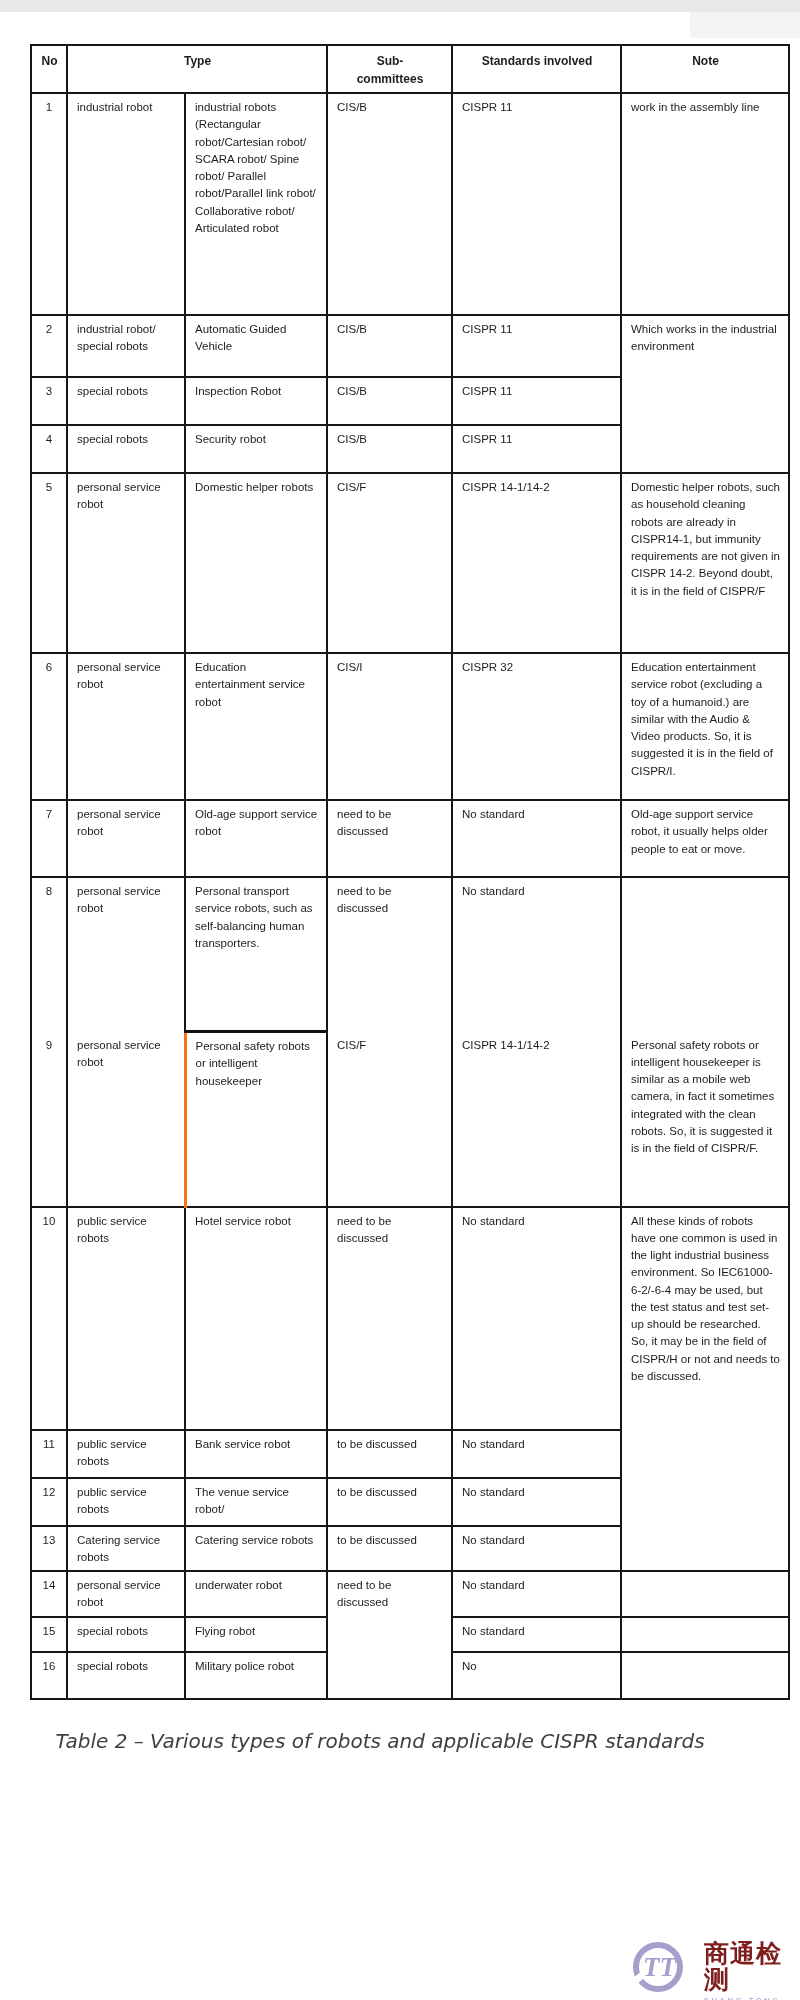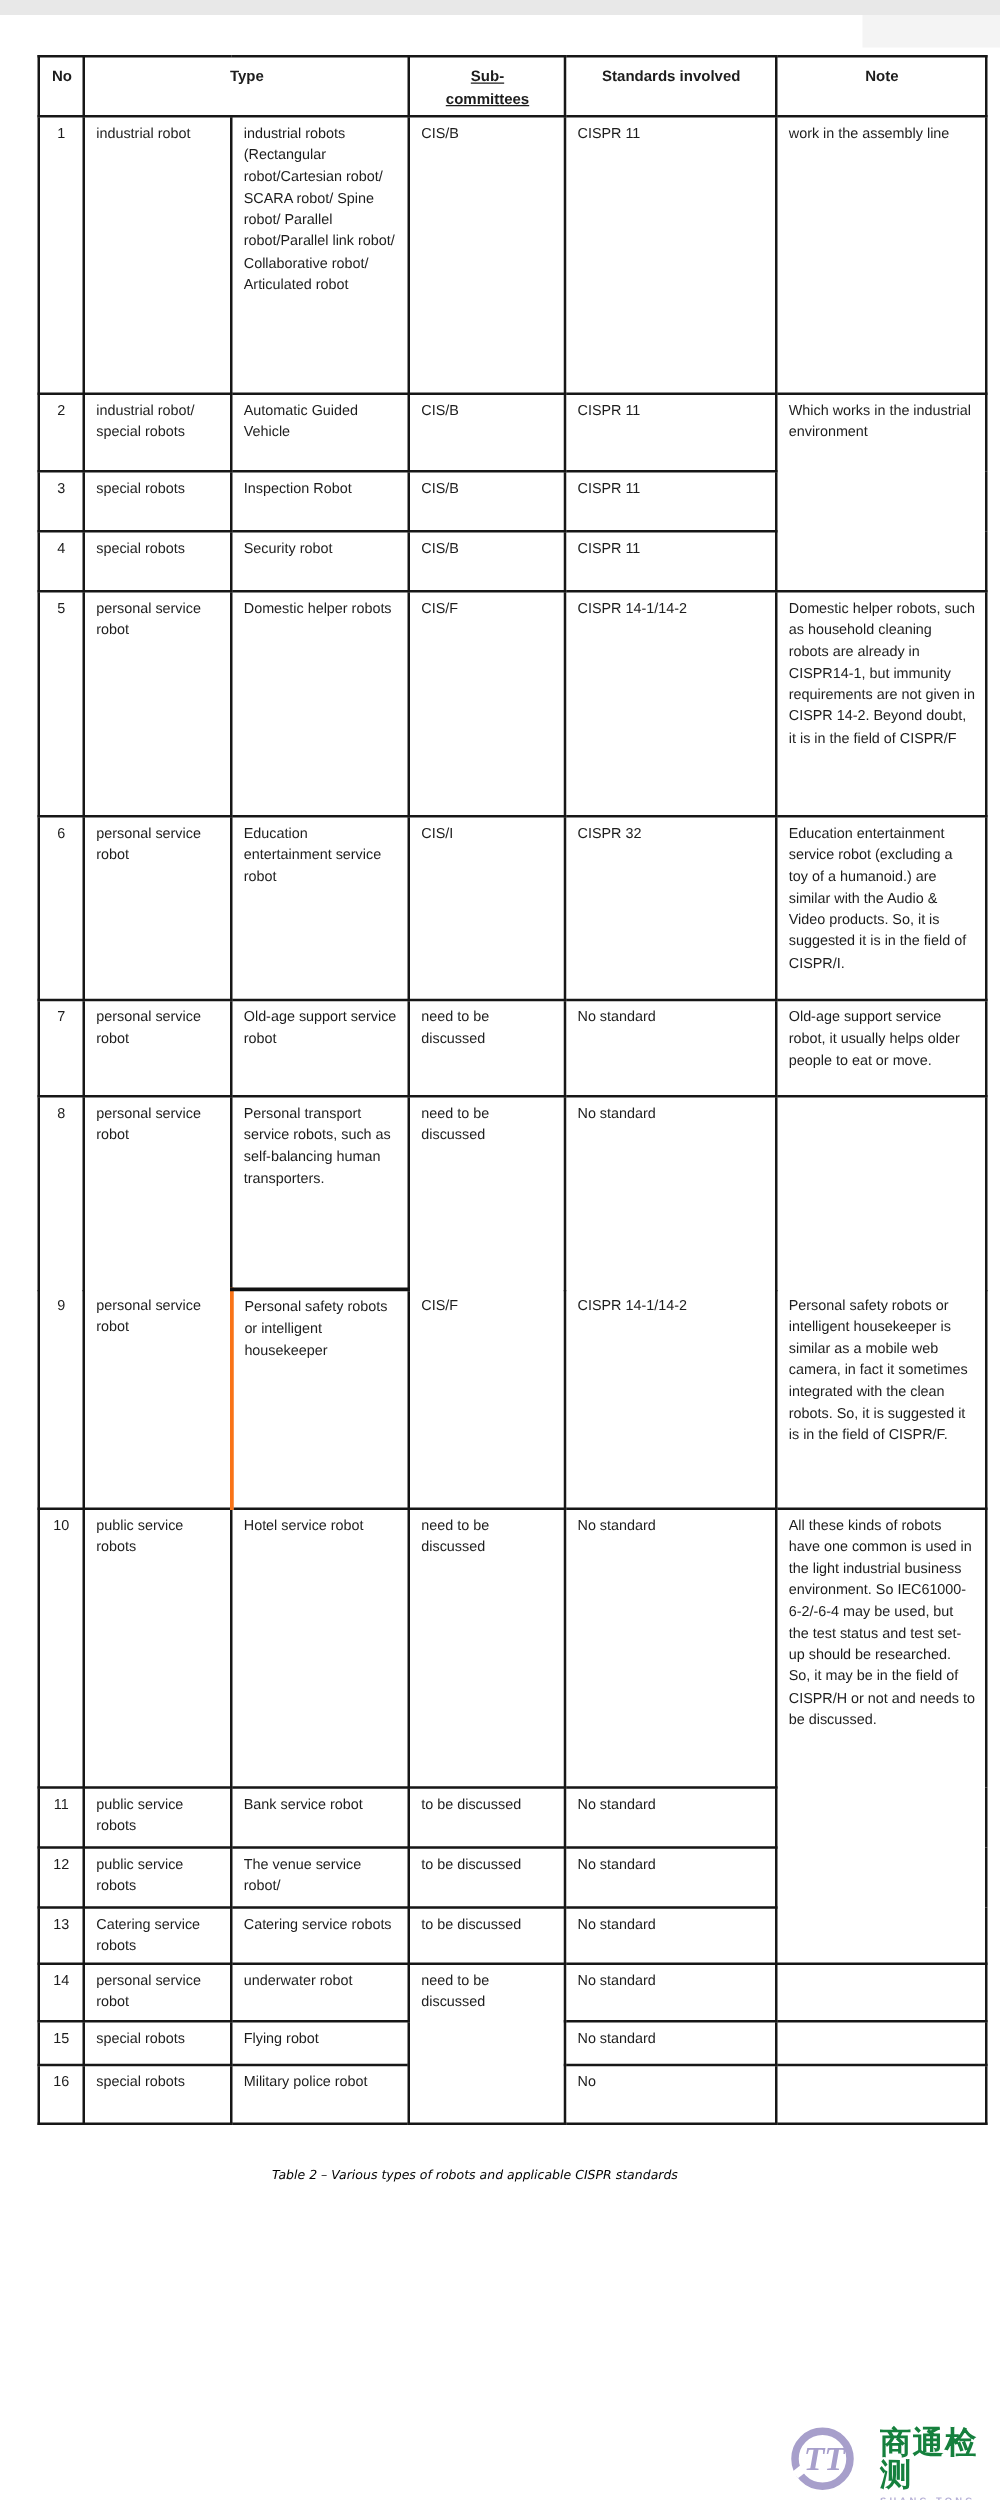--- a/index.html
+++ b/index.html
@@ -14,39 +14,39 @@
   table.tbl{
     position:absolute;left:30px;width:758px;border-collapse:collapse;table-layout:fixed;
     font-size:11.5px;line-height:1.5;
   }
   .tbl th,.tbl td{
     border:2px solid #161616;vertical-align:top;padding:5px 8px 4px 9px;
     overflow:hidden;word-wrap:break-word;
   }
   .tbl th{font-weight:bold;text-align:center;font-size:12px;padding-top:6px;}
   .tbl td.cno{text-align:center;padding-left:2px;padding-right:2px;}
-  .subhdr-inner{display:inline-block;width:72px;text-decoration:underline;}
+  .subhdr-inner{display:inline-block;width:72px;}
   
   tr.cut td{border-bottom:none;}
   .tbl2 tr.first td{border-top:none;}
   .tbl2 tr.first td.boxed{border-top:3px solid #111;border-left:3px solid #f97316;border-right:2.5px solid #111;}
 
   .caption{
     position:absolute;left:0;top:1722px;width:760px;text-align:center;
-    font-style:italic;font-size:10px;line-height:38px;color:#000000;
+    font-style:italic;font-size:20px;line-height:38px;color:#404040;
     font-family:"DejaVu Sans","Liberation Sans",sans-serif;
   }
   .watermark{
     position:absolute;left:632px;top:1941px;width:160px;height:56px;
     display:flex;align-items:flex-start;gap:20px;
   }
   .wm-mark{flex:0 0 auto;}
   .wm-text{display:flex;flex-direction:column;align-items:flex-start;}
   .wm-zh{
-    font-size:25px;line-height:26px;color:#15803d;letter-spacing:1px;
+    font-size:25px;line-height:26px;color:#7f1d1d;letter-spacing:1px;
     font-family:"DejaVu Sans","Liberation Sans",sans-serif;font-weight:bold;
   }
   .wm-en{
     font-size:7.5px;letter-spacing:2.6px;color:#b6b0d6;margin-top:3px;font-weight:bold;
   }
 </style>
 </head>
 <body>
 
 <div class="scan-band"></div>

